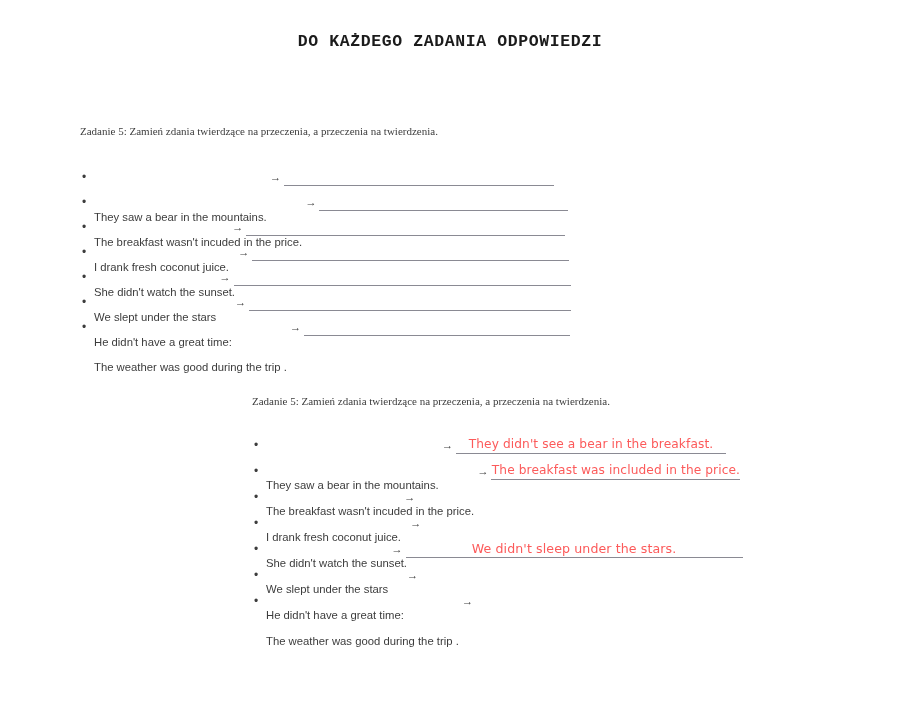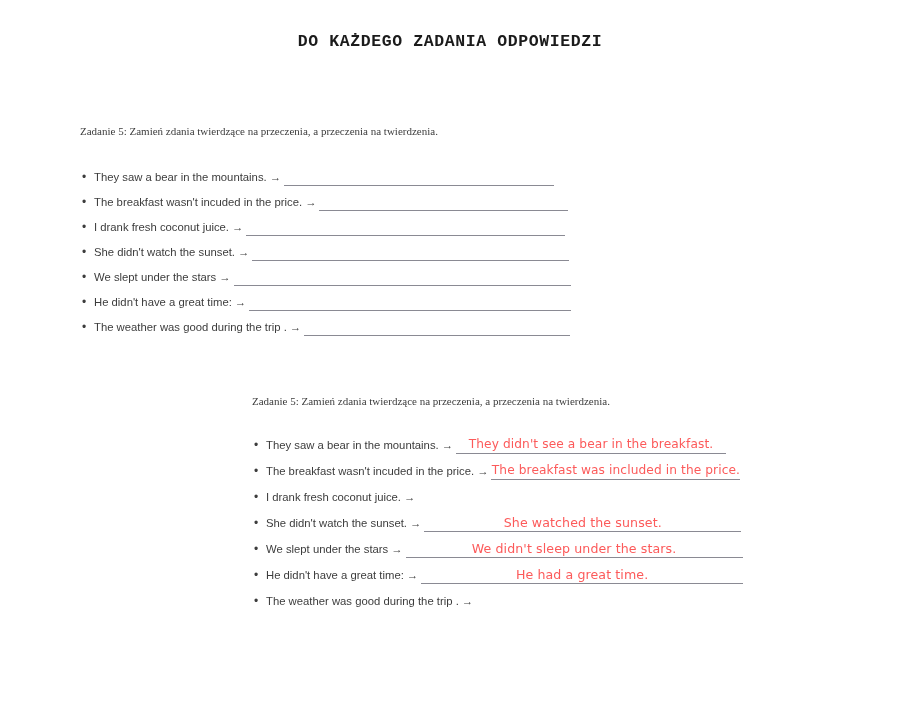--- a/index.html
+++ b/index.html
@@ -78,20 +78,21 @@
     text-align: left;
     padding-left: 2px;
     box-sizing: border-box;
   }
 
   .prompt {
     font-size: 11.3px;
     color: #3c3c3c;
     line-height: 16px;
     font-family: "Liberation Sans", sans-serif;
+    margin-top: 40px;
   }
 
   .arrow {
     font-size: 11.3px;
     color: #3c3c3c;
     line-height: 16px;
     padding: 0 2px 0 3px;
   }
 
   
@@ -196,39 +197,33 @@
         </li>
         <li class="task-item">
           <span class="bullet">•</span>
           <span class="prompt">I drank fresh coconut juice.</span>
           <span class="arrow">→</span>
         </li>
         <li class="task-item">
           <span class="bullet">•</span>
           <span class="prompt">She didn't watch the sunset.</span>
           <span class="arrow">→</span>
-          <span class="rule" style="width: 317px;">
-            <span class="handwriting">She watched the sunset.</span>
-          </span>
         </li>
         <li class="task-item">
           <span class="bullet">•</span>
           <span class="prompt">We slept under the stars</span>
           <span class="arrow">→</span>
           <span class="rule" style="width: 337px;">
             <span class="handwriting">We didn't sleep under the stars.</span>
           </span>
         </li>
         <li class="task-item">
           <span class="bullet">•</span>
           <span class="prompt">He didn't have a great time:</span>
           <span class="arrow">→</span>
-          <span class="rule" style="width: 322px;">
-            <span class="handwriting">He had a great time.</span>
-          </span>
         </li>
         <li class="task-item">
           <span class="bullet">•</span>
           <span class="prompt">The weather was good during the trip .</span>
           <span class="arrow">→</span>
         </li>
       </ul>
   </div>
 
 </div>

